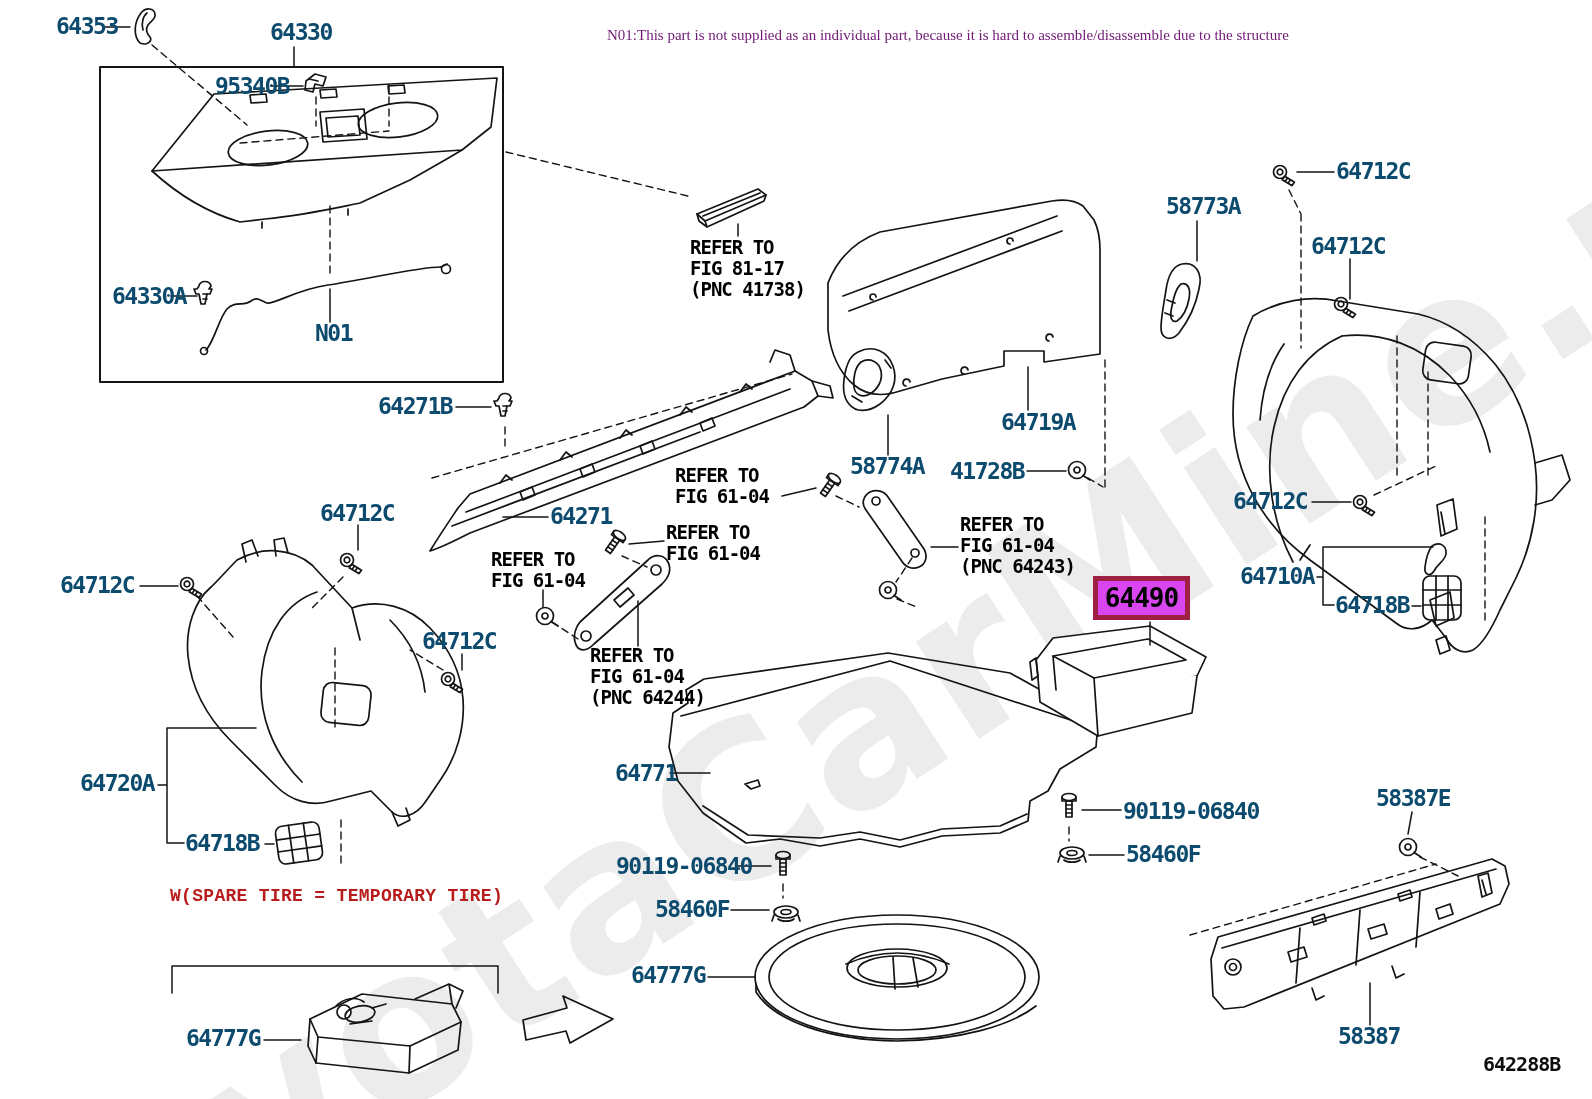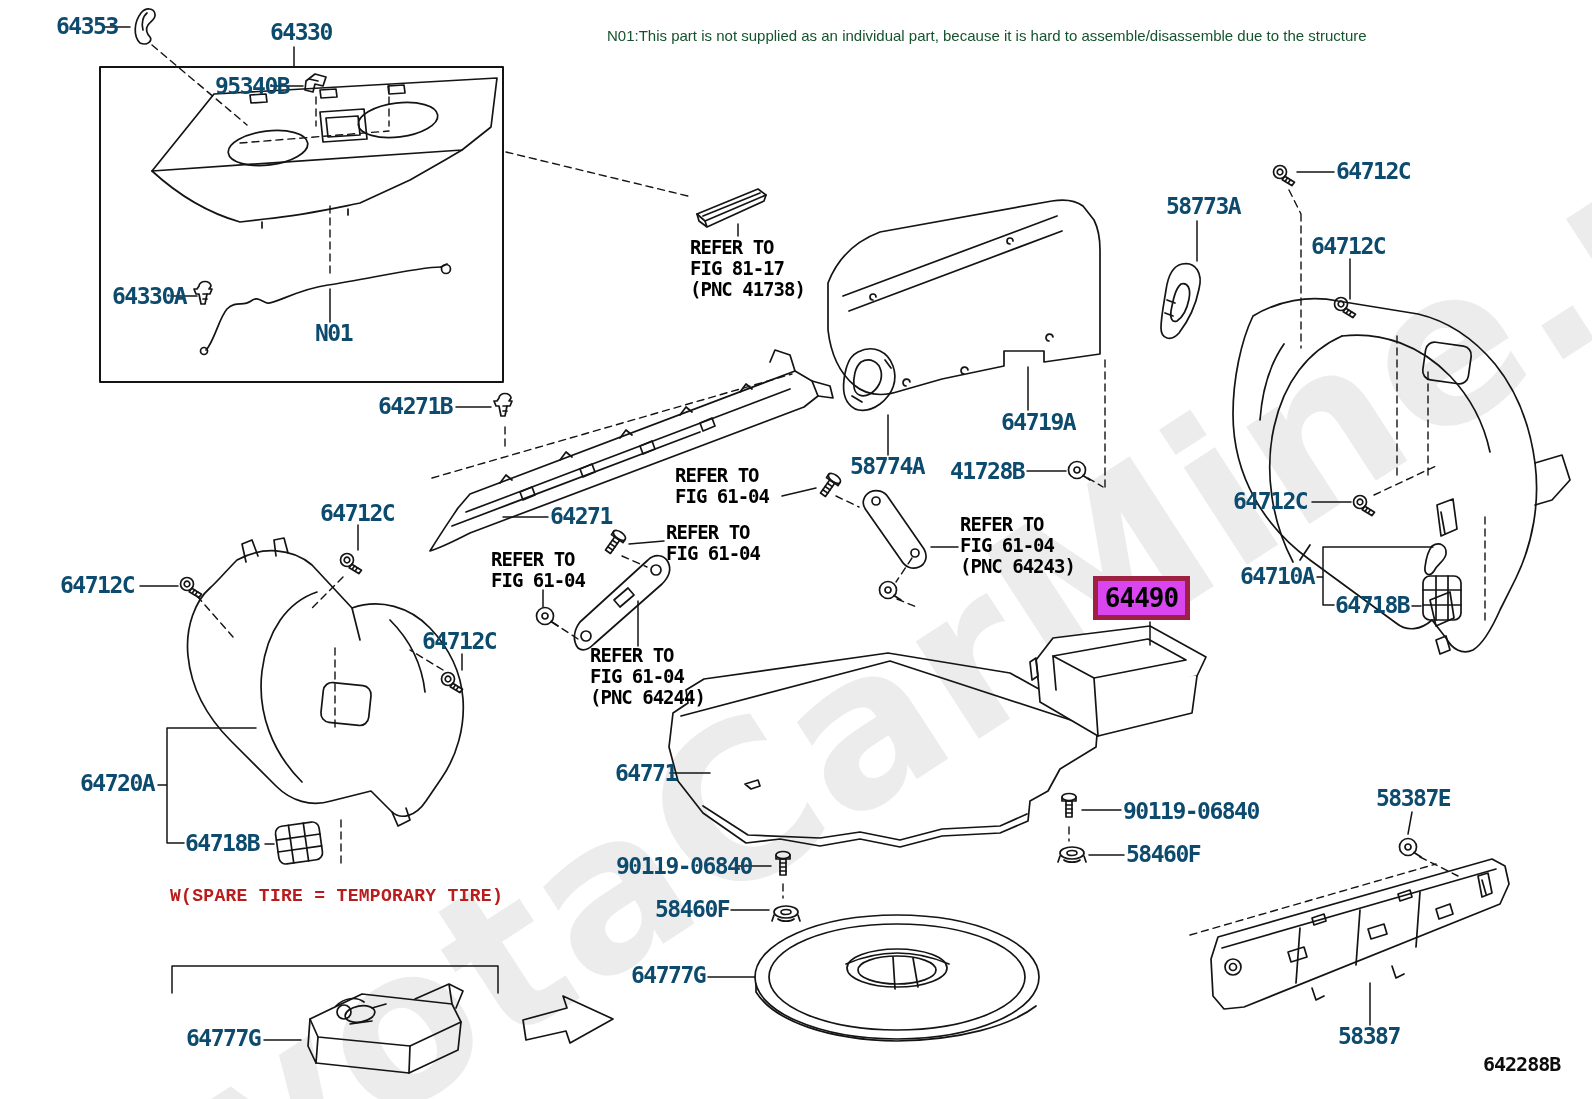--- a/index.html
+++ b/index.html
@@ -7,22 +7,22 @@
          font-family:"DejaVu Sans Mono",monospace;}
   .wm{position:absolute;left:-70px;top:1185px;transform:rotate(-33deg);transform-origin:0 0;
       font-family:"DejaVu Sans",sans-serif;font-weight:bold;font-size:212px;color:#ececec;
       white-space:nowrap;letter-spacing:2px;user-select:none;}
   svg.art{position:absolute;left:0;top:0;}
   .pn{position:absolute;font-weight:bold;font-size:23px;letter-spacing:-1.5px;color:#0c4a6e;
       white-space:nowrap;line-height:1;}
   .rf{position:absolute;font-weight:bold;font-size:19px;letter-spacing:-1px;color:#000000;
       line-height:21px;white-space:nowrap;}
   .rf span{display:block;}
-  .note{position:absolute;left:607px;top:27px;font-family:Liberation Sans, sans-serif;
-        font-size:15px;color:#14532d;white-space:nowrap;}
+  .note{position:absolute;left:607px;top:27px;font-family:Liberation Serif, serif;
+        font-size:15px;color:#701a75;white-space:nowrap;}
   .wnote{position:absolute;left:170px;top:886px;font-family:Liberation Mono, monospace;
          font-weight:600;font-size:18px;letter-spacing:.3px;color:#b91c1c;white-space:nowrap;}
   .code{position:absolute;left:1483px;top:1052px;font-weight:bold;font-size:20px;
         letter-spacing:-1px;color:#0d0d0d;}
   .hl{position:absolute;left:1093px;top:576px;width:87px;height:34px;border:5px solid #9e2043;
       background:#d946ef;display:flex;align-items:center;justify-content:center;
       font-weight:bold;font-size:26px;letter-spacing:-1px;color:#000;}
 </style>
 </head>
 <body>

